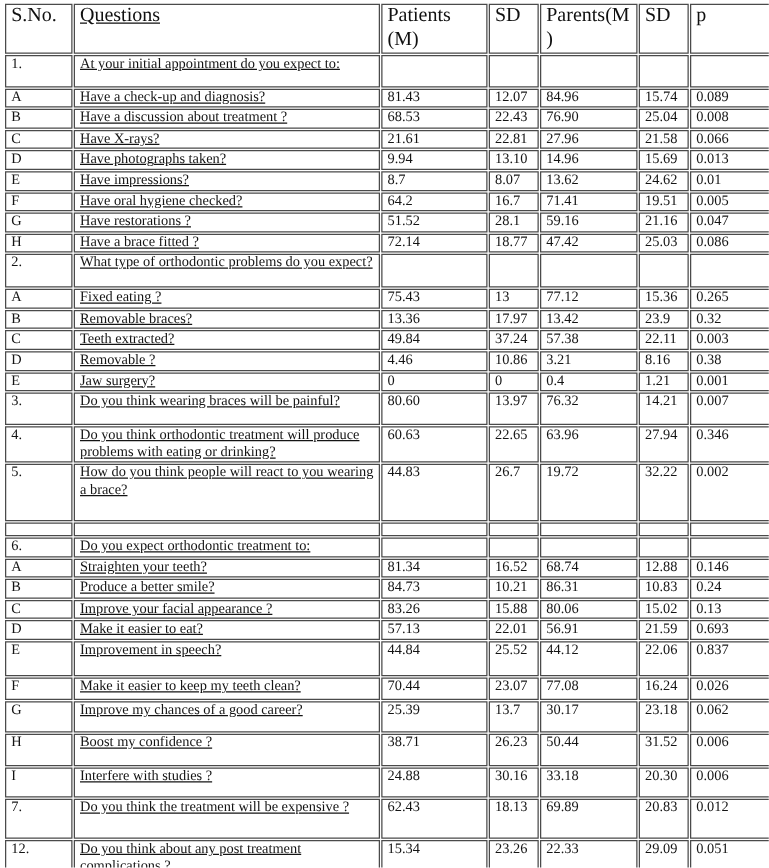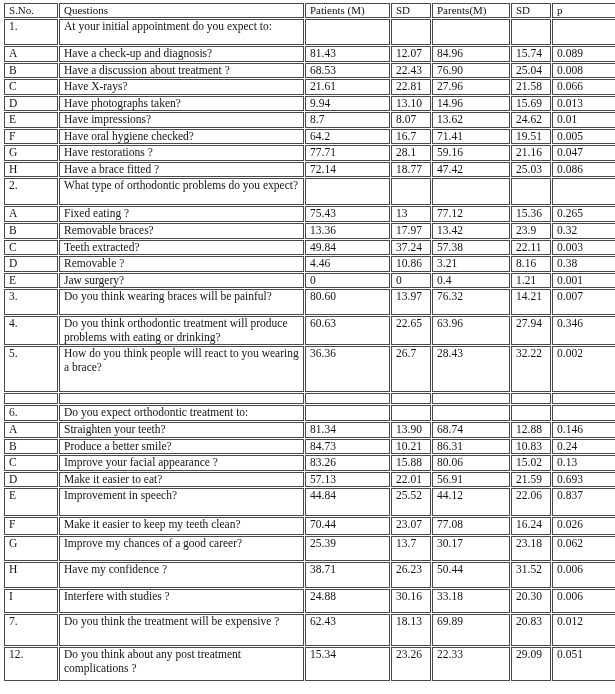--- a/index.html
+++ b/index.html
@@ -29,25 +29,25 @@
     border: 1px solid #4a4a4a;
     vertical-align: top;
     padding: 0px 3px 0px 4px;
     font-size: 11.5px;
     line-height: 1.18;
     color: #141414;
     overflow: hidden;
     word-wrap: break-word;
   }
   table.qtable tr.hdr td {
-    font-size: 11px;
+    font-size: 16px;
     color: #101010;
   }
   td.c-sno   { }
-  td.c-q     { padding-left: 6px; }
+  td.c-q     { padding-left: 6px; text-decoration: underline; }
   td.c-num   { }
 </style>
 </head>
 <body>
 
 <div class="page">
   <table class="qtable">
     <colgroup>
         <col style="width: 54px;">
         <col style="width: 245px;">
@@ -126,21 +126,21 @@
           <td class="c-q">Have oral hygiene checked?</td>
           <td class="c-num">64.2</td>
           <td class="c-num">16.7</td>
           <td class="c-num">71.41</td>
           <td class="c-num">19.51</td>
           <td class="c-num">0.005</td>
         </tr>
         <tr style="height: 13px;">
           <td class="c-sno">G</td>
           <td class="c-q">Have restorations ?</td>
-          <td class="c-num">77.71</td>
+          <td class="c-num">51.52</td>
           <td class="c-num">28.1</td>
           <td class="c-num">59.16</td>
           <td class="c-num">21.16</td>
           <td class="c-num">0.047</td>
         </tr>
         <tr style="height: 13px;">
           <td class="c-sno">H</td>
           <td class="c-q">Have a brace fitted ?</td>
           <td class="c-num">72.14</td>
           <td class="c-num">18.77</td>
@@ -216,23 +216,23 @@
           <td class="c-q">Do you think orthodontic treatment will produce problems with eating or drinking?</td>
           <td class="c-num">60.63</td>
           <td class="c-num">22.65</td>
           <td class="c-num">63.96</td>
           <td class="c-num">27.94</td>
           <td class="c-num">0.346</td>
         </tr>
         <tr style="height: 46px;">
           <td class="c-sno">5.</td>
           <td class="c-q">How do you think people will react to you wearing a brace?</td>
-          <td class="c-num">36.36</td>
+          <td class="c-num">44.83</td>
           <td class="c-num">26.7</td>
-          <td class="c-num">28.43</td>
+          <td class="c-num">19.72</td>
           <td class="c-num">32.22</td>
           <td class="c-num">0.002</td>
         </tr>
         <tr style="height: 11px;">
           <td class="c-sno"></td>
           <td class="c-q"></td>
           <td class="c-num"></td>
           <td class="c-num"></td>
           <td class="c-num"></td>
           <td class="c-num"></td>
@@ -244,21 +244,21 @@
           <td class="c-num"></td>
           <td class="c-num"></td>
           <td class="c-num"></td>
           <td class="c-num"></td>
           <td class="c-num"></td>
         </tr>
         <tr style="height: 13px;">
           <td class="c-sno">A</td>
           <td class="c-q">Straighten your teeth?</td>
           <td class="c-num">81.34</td>
-          <td class="c-num">13.90</td>
+          <td class="c-num">16.52</td>
           <td class="c-num">68.74</td>
           <td class="c-num">12.88</td>
           <td class="c-num">0.146</td>
         </tr>
         <tr style="height: 13px;">
           <td class="c-sno">B</td>
           <td class="c-q">Produce a better smile?</td>
           <td class="c-num">84.73</td>
           <td class="c-num">10.21</td>
           <td class="c-num">86.31</td>
@@ -305,21 +305,21 @@
           <td class="c-sno">G</td>
           <td class="c-q">Improve my chances of a good career?</td>
           <td class="c-num">25.39</td>
           <td class="c-num">13.7</td>
           <td class="c-num">30.17</td>
           <td class="c-num">23.18</td>
           <td class="c-num">0.062</td>
         </tr>
         <tr style="height: 26px;">
           <td class="c-sno">H</td>
-          <td class="c-q">Have my confidence ?</td>
+          <td class="c-q">Boost my confidence ?</td>
           <td class="c-num">38.71</td>
           <td class="c-num">26.23</td>
           <td class="c-num">50.44</td>
           <td class="c-num">31.52</td>
           <td class="c-num">0.006</td>
         </tr>
         <tr style="height: 24px;">
           <td class="c-sno">I</td>
           <td class="c-q">Interfere with studies ?</td>
           <td class="c-num">24.88</td>

